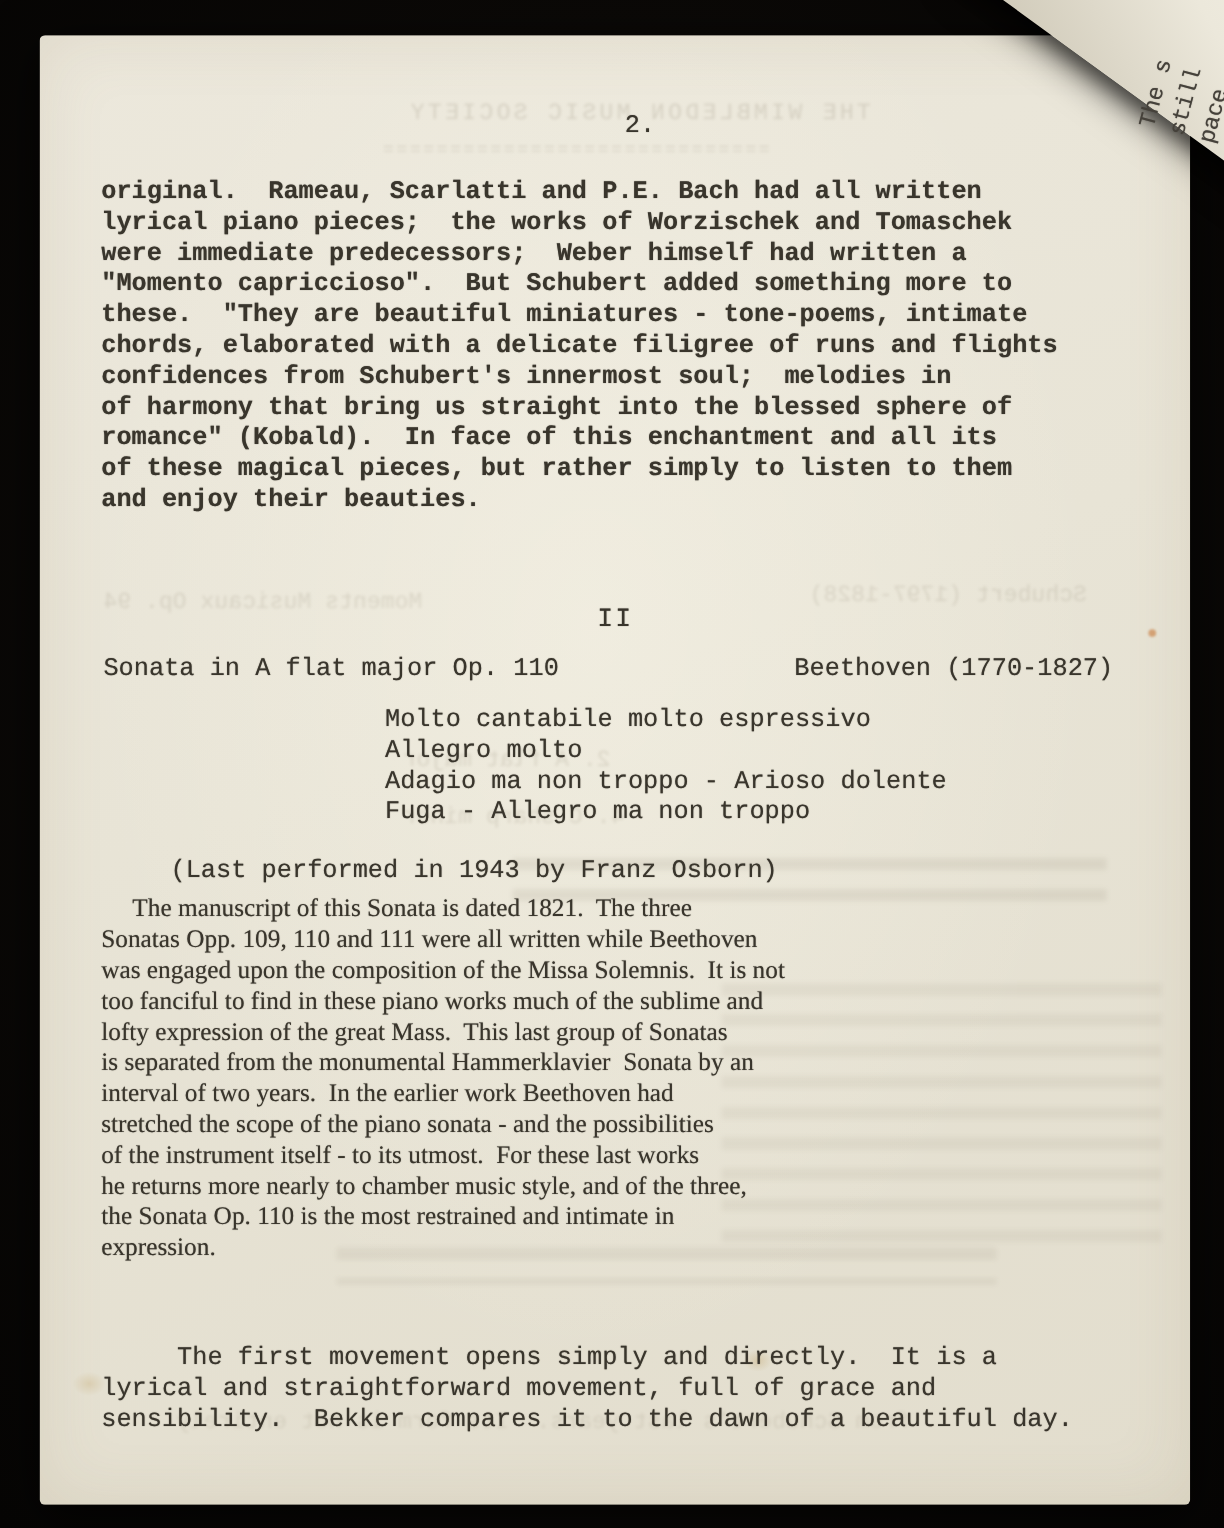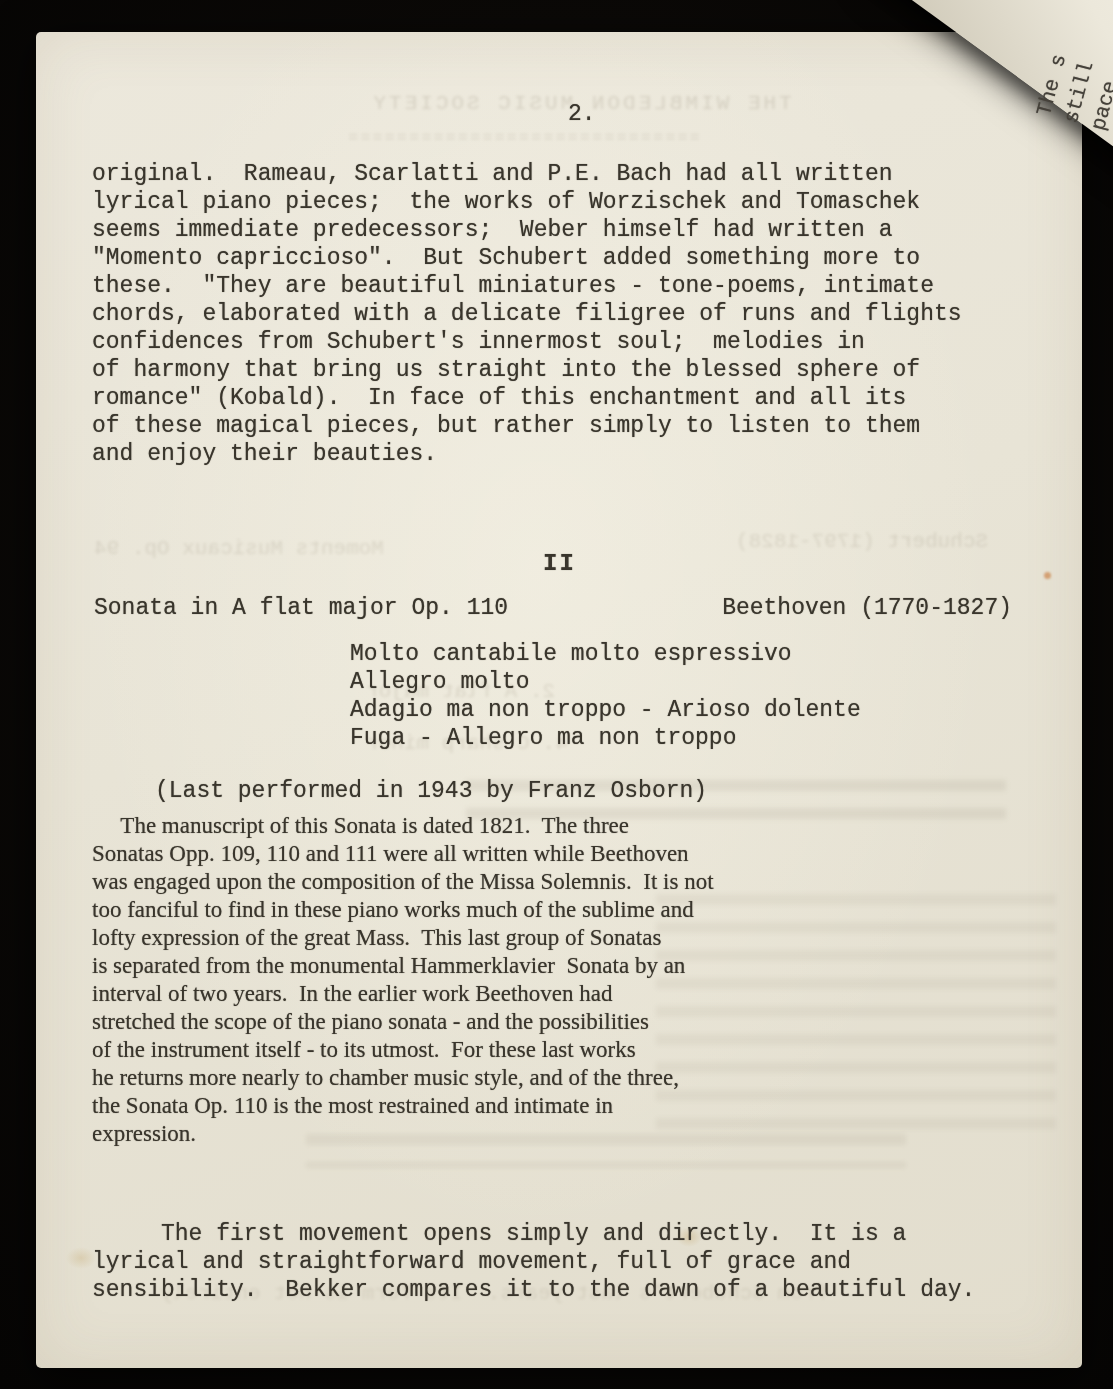--- a/index.html
+++ b/index.html
@@ -13,21 +13,21 @@
     background:
       radial-gradient(ellipse at 48% 40%, rgba(255,252,240,.35) 0%, rgba(255,252,240,0) 60%),
       linear-gradient(160deg,#ece8dc 0%,#e8e4d6 45%,#e2ddcd 100%);
     border-radius:5px;
     box-shadow:0 10px 45px rgba(0,0,0,.7), inset 0 0 60px rgba(140,120,85,.14);
     color:#39352c;
   }
   .tblock{position:absolute;font-size:23px;line-height:28px;}
   .tline{white-space:pre;height:28px;text-shadow:0 0 1px rgba(57,53,44,.65);}
   .pagenum{position:absolute;left:532px;top:69px;font-size:23px;white-space:pre;text-shadow:0 0 1px rgba(57,53,44,.65);}
-  .numeral{position:absolute;left:507px;top:518px;font-size:24px;letter-spacing:2px;text-shadow:0 0 1px rgba(57,53,44,.65);font-weight:bold;}
+  .numeral{position:absolute;left:507px;top:518px;font-size:24px;letter-spacing:2px;text-shadow:0 0 1px rgba(57,53,44,.65);}
   .headrow{position:absolute;left:58px;top:563px;width:918px;display:flex;justify-content:space-between;font-size:23px;}
   .headrow span{white-space:pre;text-shadow:0 0 1px rgba(57,53,44,.65);}
   .ghost{position:absolute;color:#756a55;opacity:.16;filter:blur(1.6px);transform:scaleX(-1);white-space:pre;font-size:21px;}
   .ghost.caps{letter-spacing:3px;opacity:.19;}
   .smudge{position:absolute;opacity:.55;filter:blur(2.6px);
     background:repeating-linear-gradient(180deg, rgba(122,111,90,.20) 0 11px, rgba(122,111,90,0) 11px 28px);}
   .speck{position:absolute;border-radius:50%;}
   .speck.a{left:1008px;top:540px;width:7px;height:7px;background:rgba(196,110,40,.55);filter:blur(1px);}
   .speck.b{left:640px;top:1195px;width:26px;height:20px;background:radial-gradient(closest-side,rgba(186,152,84,.30),rgba(186,152,84,0));}
   .speck.c{left:30px;top:1215px;width:30px;height:22px;background:radial-gradient(closest-side,rgba(186,152,84,.25),rgba(186,152,84,0));}
@@ -62,24 +62,24 @@
     <div class="ghost" style="left:124px;top:1250px;opacity:.13;">from Schubert's last years.  Its form is not entirely</div>
     <div class="smudge" style="left:430px;top:748px;width:540px;height:56px;"></div>
     <div class="smudge" style="left:620px;top:862px;width:400px;height:250px;opacity:.4;"></div>
     <div class="smudge" style="left:270px;top:1102px;width:600px;height:34px;opacity:.45;"></div>
     <div class="speck a"></div>
     <div class="speck b"></div>
     <div class="speck c"></div>
 
     <div class="pagenum">2.</div>
 
-    <div class="tblock" style="left:56px;top:128px;">
+    <div class="tblock" style="left:56px;top:128px;font-weight:bold;">
       <div class="tline">original.  Rameau, Scarlatti and P.E. Bach had all written</div>
       <div class="tline">lyrical piano pieces;  the works of Worzischek and Tomaschek</div>
-      <div class="tline">seems immediate predecessors;  Weber himself had written a</div>
+      <div class="tline">were immediate predecessors;  Weber himself had written a</div>
       <div class="tline">"Momento capriccioso".  But Schubert added something more to</div>
       <div class="tline">these.  "They are beautiful miniatures - tone-poems, intimate</div>
       <div class="tline">chords, elaborated with a delicate filigree of runs and flights</div>
       <div class="tline">confidences from Schubert's innermost soul;  melodies in</div>
       <div class="tline">of harmony that bring us straight into the blessed sphere of</div>
       <div class="tline">romance" (Kobald).  In face of this enchantment and all its</div>
       <div class="tline">of these magical pieces, but rather simply to listen to them</div>
       <div class="tline">and enjoy their beauties.</div>
     </div>
 

